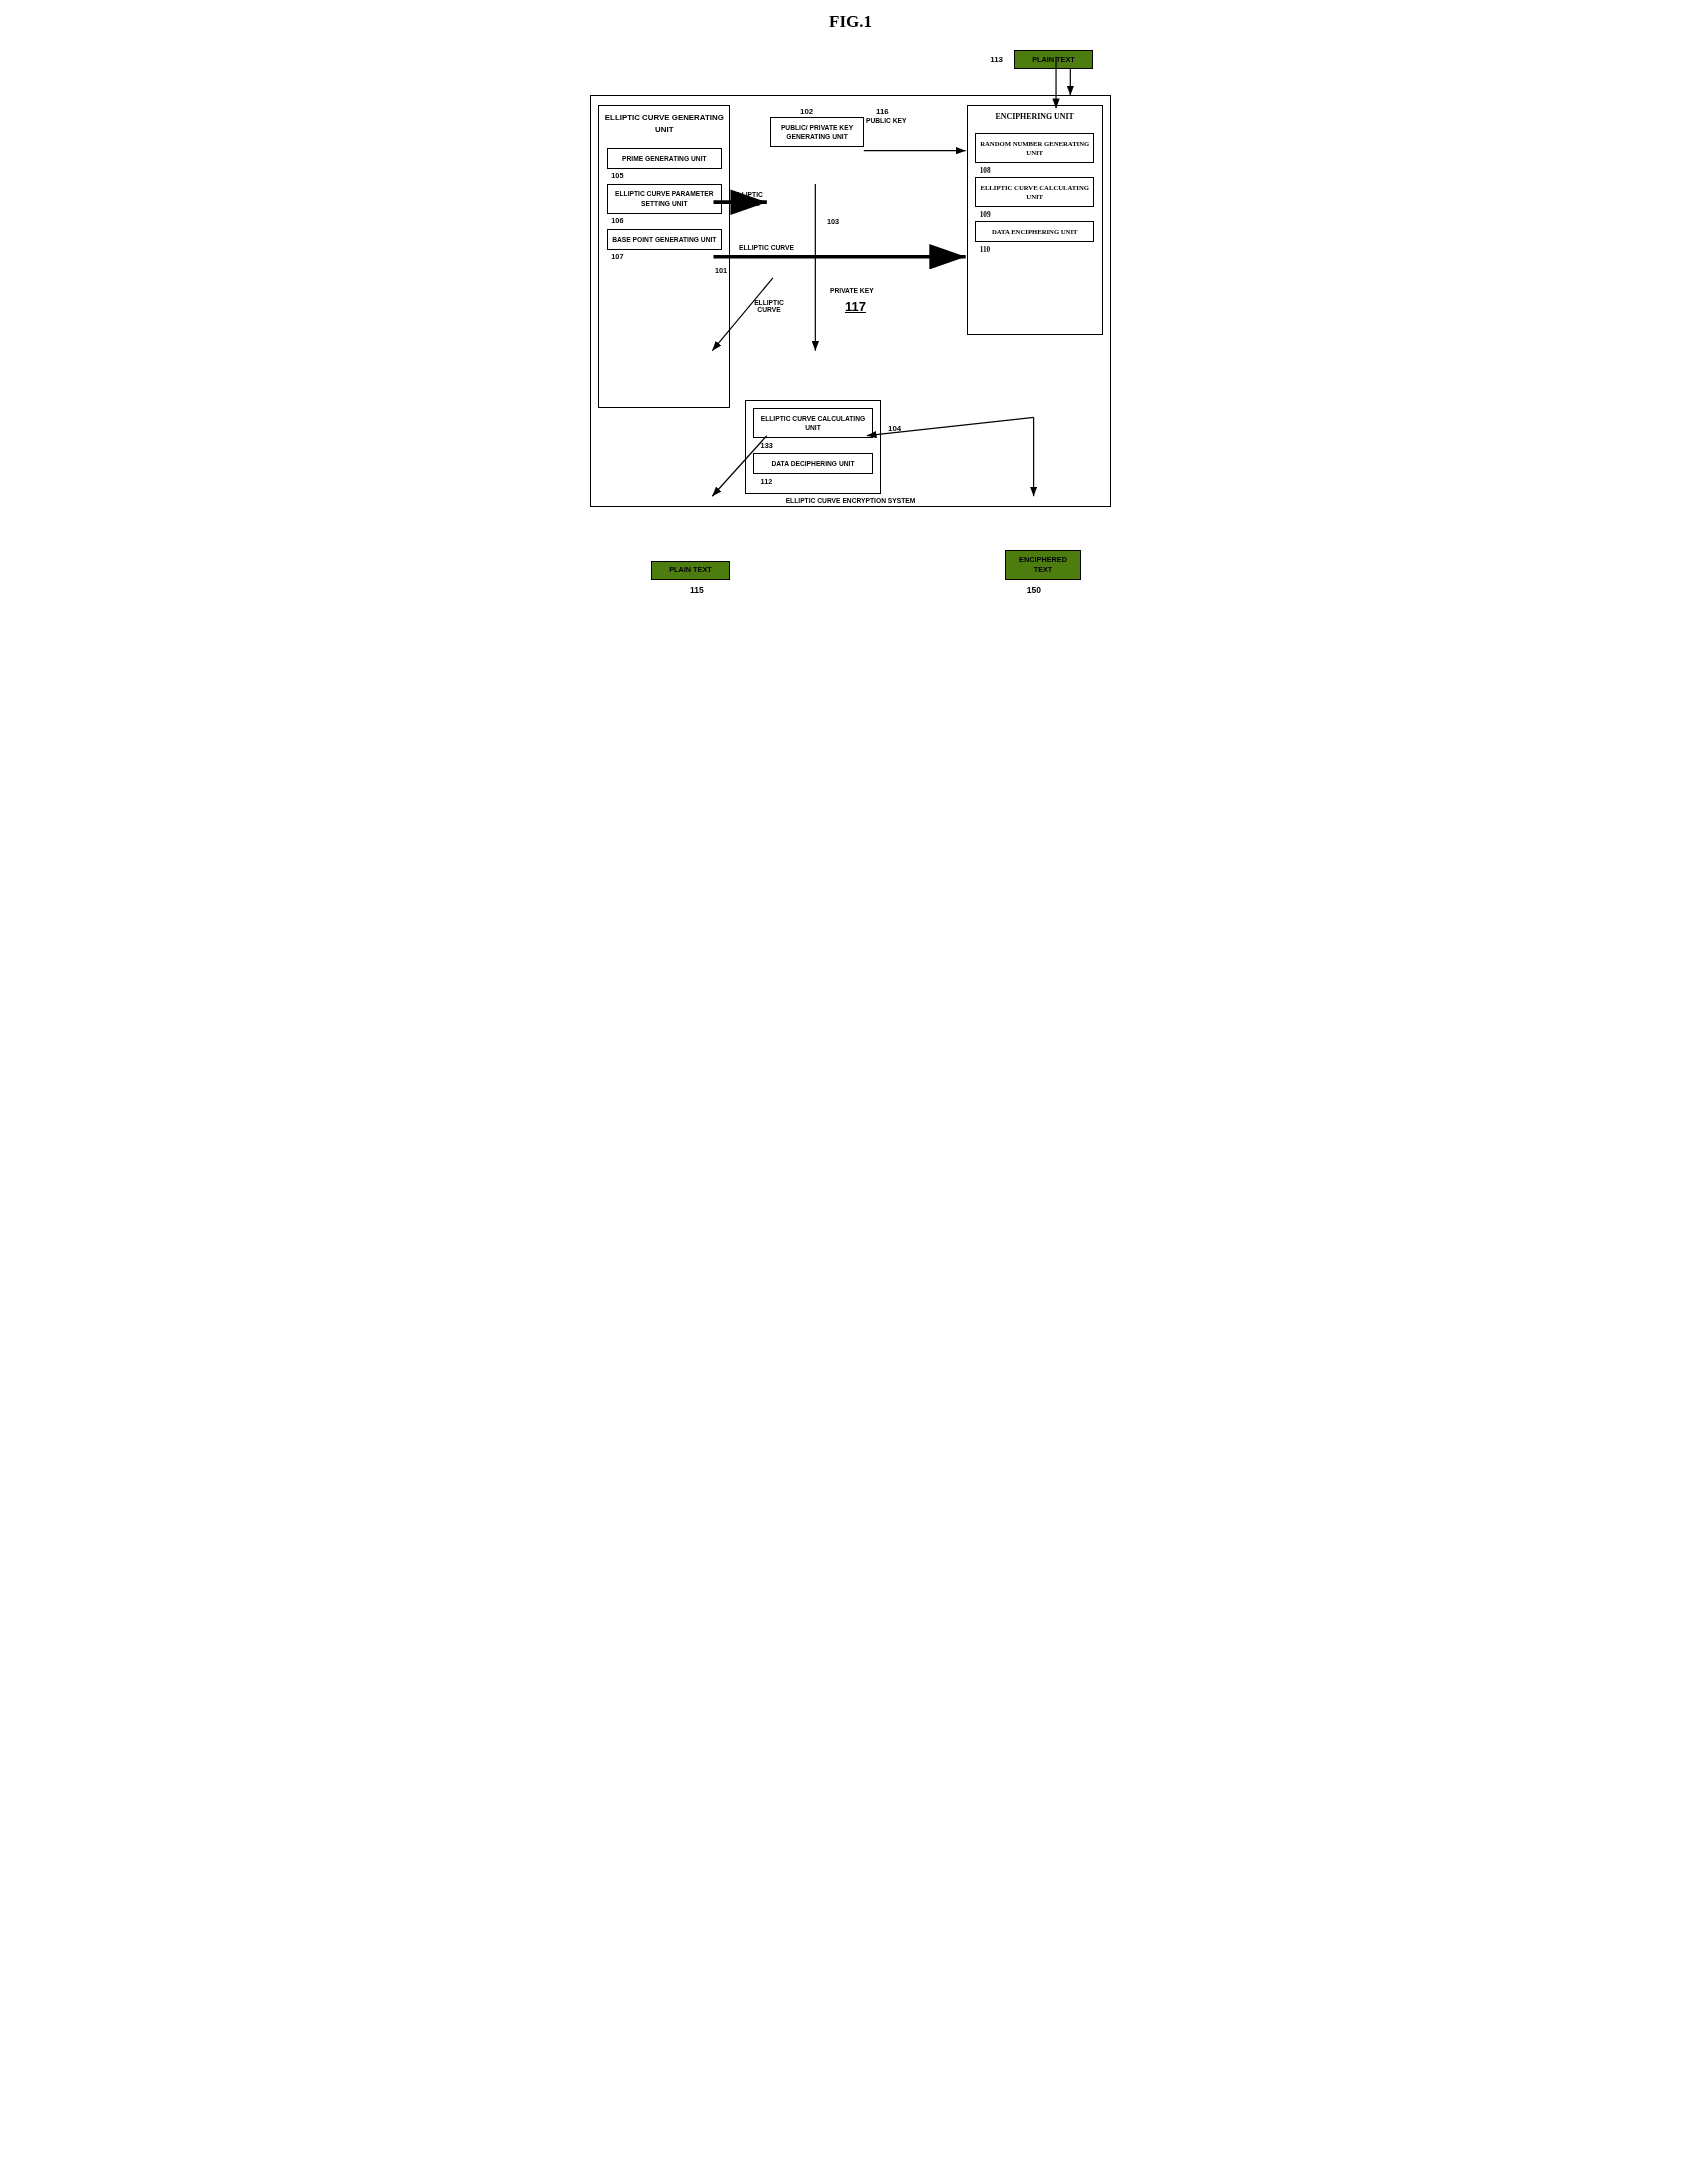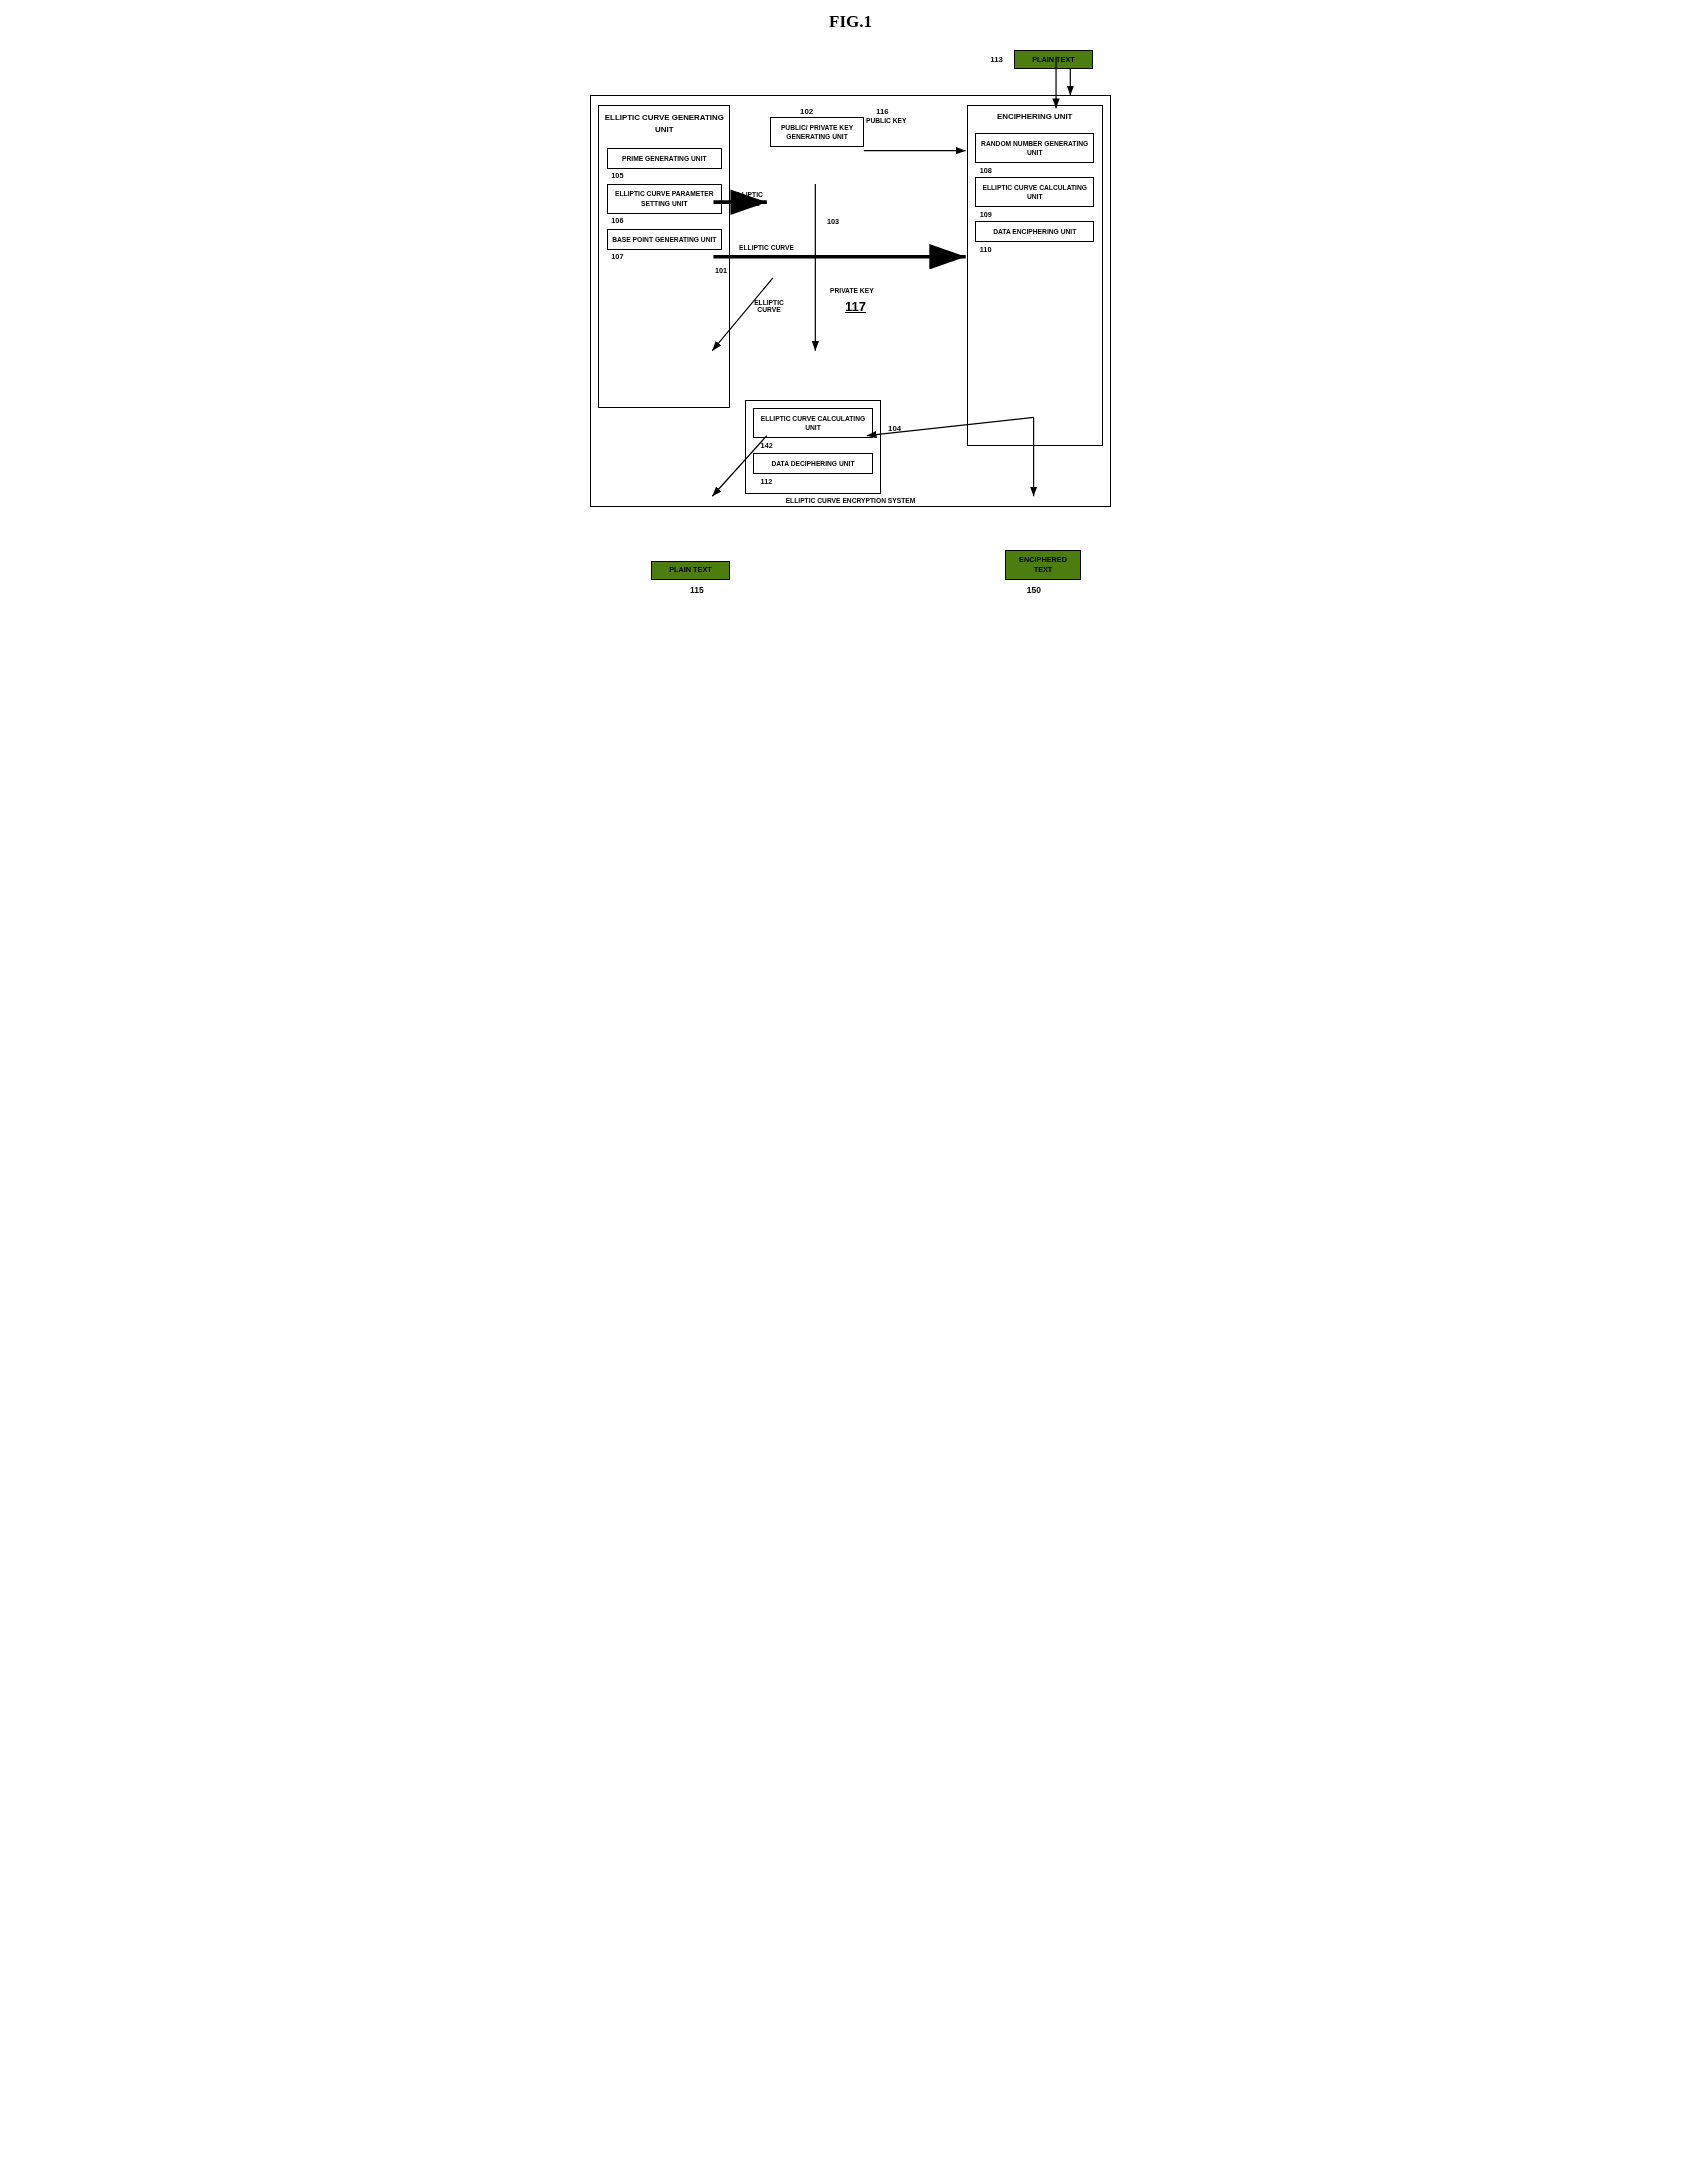--- a/index.html
+++ b/index.html
@@ -89,21 +89,21 @@
     <div class="ref-num" style="position:absolute; top:170px; left:124px; font-size:7.3px;">101</div>
 
     <div class="ref-num" style="position:absolute; top:11px; left:209px; font-size:7.9px;">102</div>
     <div class="box" style="position:absolute; top:21px; left:179px; width:94px; font-size:6.7px;">PUBLIC/
 PRIVATE KEY
 GENERATING
 UNIT</div>
 
     <div class="ref-num" style="position:absolute; top:121px; left:236px; font-size:7.3px;">103</div>
 
-    <div style="position:absolute; top:9px; right:7.3px; width:136px; height:341px; border:1.2px solid black;">
+    <div style="position:absolute; top:9px; right:7.3px; width:136px; height:230px; border:1.2px solid black;font-family:Liberation Serif, serif;">
       <div style="text-align:center; font-size:7.9px; font-weight:bold; padding:6px 2.4px;">ENCIPHERING
 UNIT</div>
 
       <div class="box" style="margin:6px 7.3px 2.4px 7.3px; font-size:6.7px;">RANDOM NUMBER
 GENERATING UNIT</div>
       <div class="ref-num" style="font-size:7.3px; padding-left:12px; margin-bottom:2.4px;">108</div>
 
       <div class="box box-thick" style="margin:2.4px 7.3px 2.4px 7.3px; font-size:6.7px;">ELLIPTIC CURVE
 CALCULATING
 UNIT</div>
@@ -129,21 +129,21 @@
     <div style="position:absolute; top:203px; left:151px; font-size:6.7px; font-weight:bold; text-align:center; width:54px;">ELLIPTIC
 CURVE</div>
 
     <div class="ref-num" style="position:absolute; bottom:73px; left:297px; font-size:7.9px;">104</div>
 
     <div style="position:absolute; bottom:12px; left:154px; width:136px; border:1.2px solid black; padding:7.3px;">
 
       <div class="box box-thick" style="font-size:6.7px; margin-bottom:2.4px;">ELLIPTIC CURVE
 CALCULATING
 UNIT</div>
-      <div class="ref-num" style="font-size:7.3px; padding-left:7.3px; margin-bottom:3.6px;">142</div>
+      <div class="ref-num" style="font-size:7.3px; padding-left:7.3px; margin-bottom:3.6px;">133</div>
 
       <div class="box" style="font-size:6.7px; margin-bottom:2.4px;">DATA
 DECIPHERING
 UNIT</div>
       <div class="ref-num" style="font-size:7.3px; padding-left:7.3px;">112</div>
     </div>
 
     <div style="position:absolute; bottom:2.4px; left:50%; transform:translateX(-50%); font-size:6.7px; font-weight:bold; white-space:nowrap;">ELLIPTIC CURVE
 ENCRYPTION SYSTEM</div>
 

